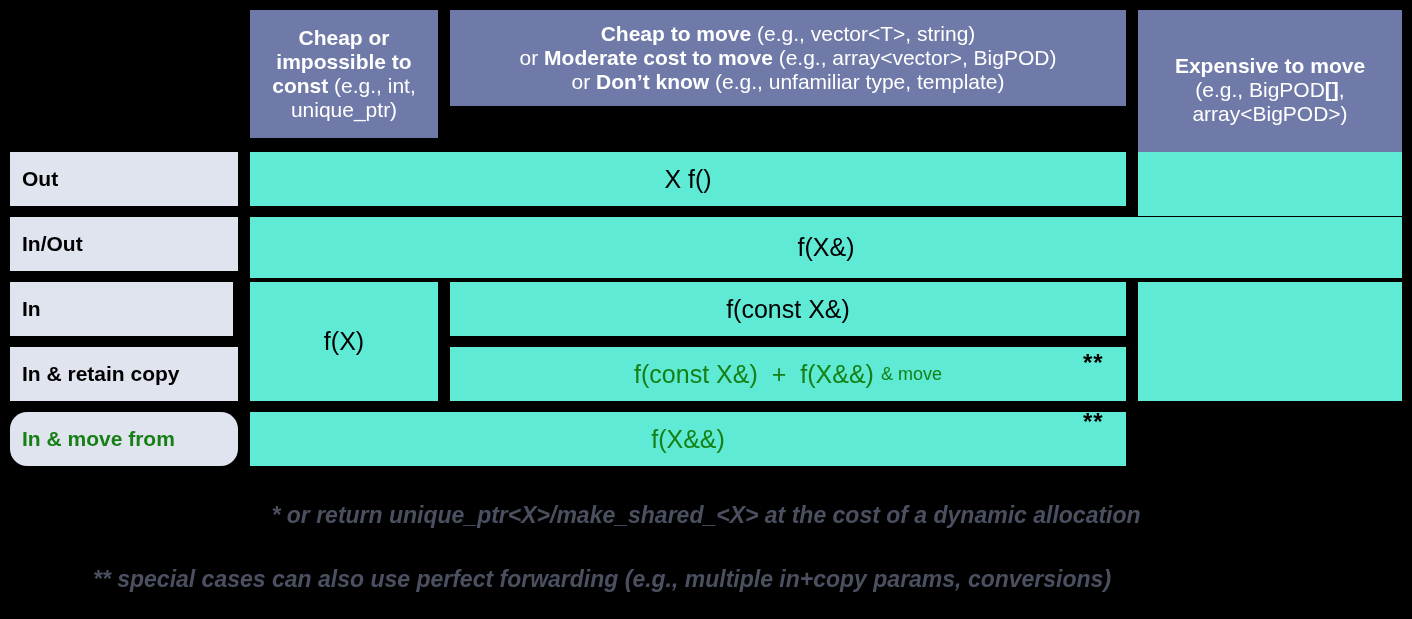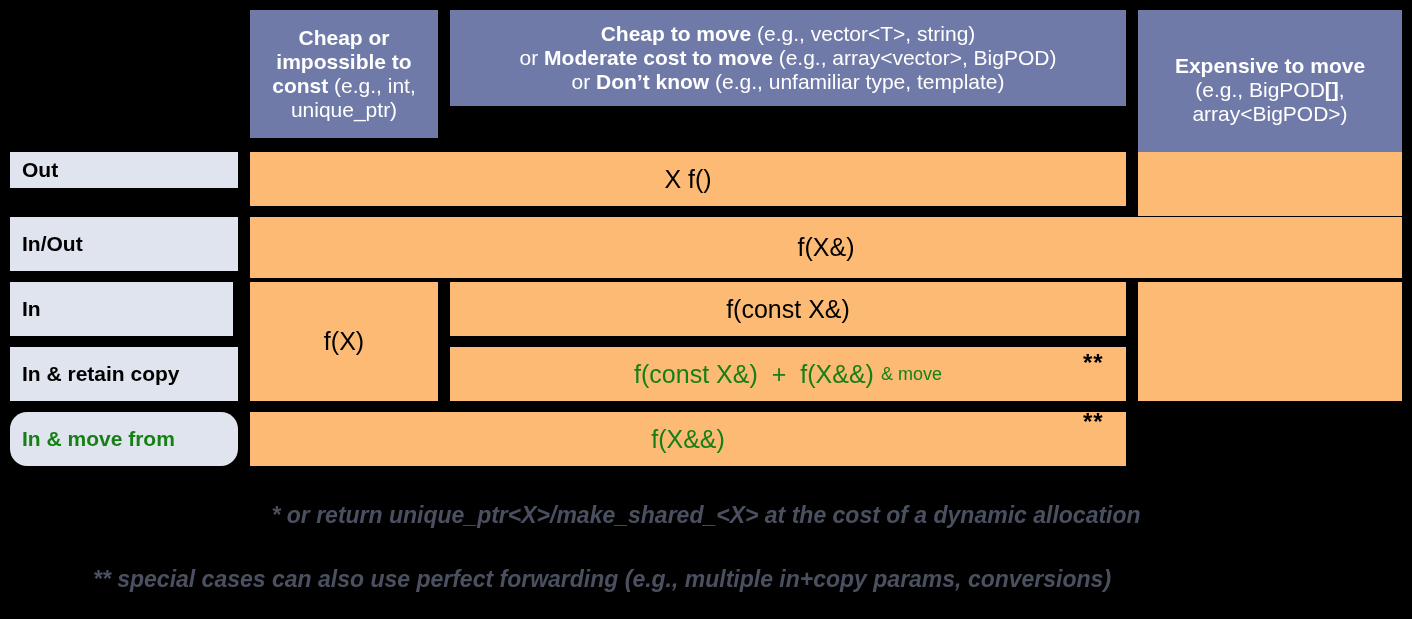--- a/index.html
+++ b/index.html
@@ -52,21 +52,21 @@
     color: #000000;
     font-weight: bold;
     font-size: 21px;
     justify-content: flex-start;
     padding-left: 12px;
     text-align: left;
   }
   .rowlabel.green { color: #168016; border-radius: 17px; }
 
   .body-cell {
-    background: #fdba74;
+    background: #5eead4;
     color: #000000;
     font-size: 25px;
     font-weight: normal;
   }
   .body-cell.green { color: #168016; }
 
   .sig-green { color: #168016; }
 
   .plus {
     color: #168016;
@@ -131,21 +131,21 @@
   </div>
 
   <div class="cell hdr" style="left:1138px; top:10px; width:264px; height:160px;">
     <div>
       <b>Expensive to move</b><br>
       <span class="thin">(e.g., BigPOD</span><b>[]</b><span class="thin">,</span><br>
       <span class="thin">array&lt;BigPOD&gt;)</span>
     </div>
   </div>
 
-  <div class="cell rowlabel" style="left:10px; top:152px; width:228px; height:36px;">Out</div>
+  <div class="cell rowlabel" style="left:10px; top:152px; width:228px; height:54px;">Out</div>
 
   <div class="cell body-cell" style="left:250px; top:152px; width:876px; height:54px;">X f()</div>
 
   <div class="cell body-cell" style="left:1138px; top:152px; width:264px; height:64px;"></div>
 
   <div class="cell rowlabel" style="left:10px; top:217px; width:228px; height:54px;">In/Out</div>
 
   <div class="cell body-cell" style="left:250px; top:217px; width:1152px; height:61px;">f(X&amp;)</div>
 
   <div class="cell rowlabel" style="left:10px; top:282px; width:223px; height:54px;">In</div>

